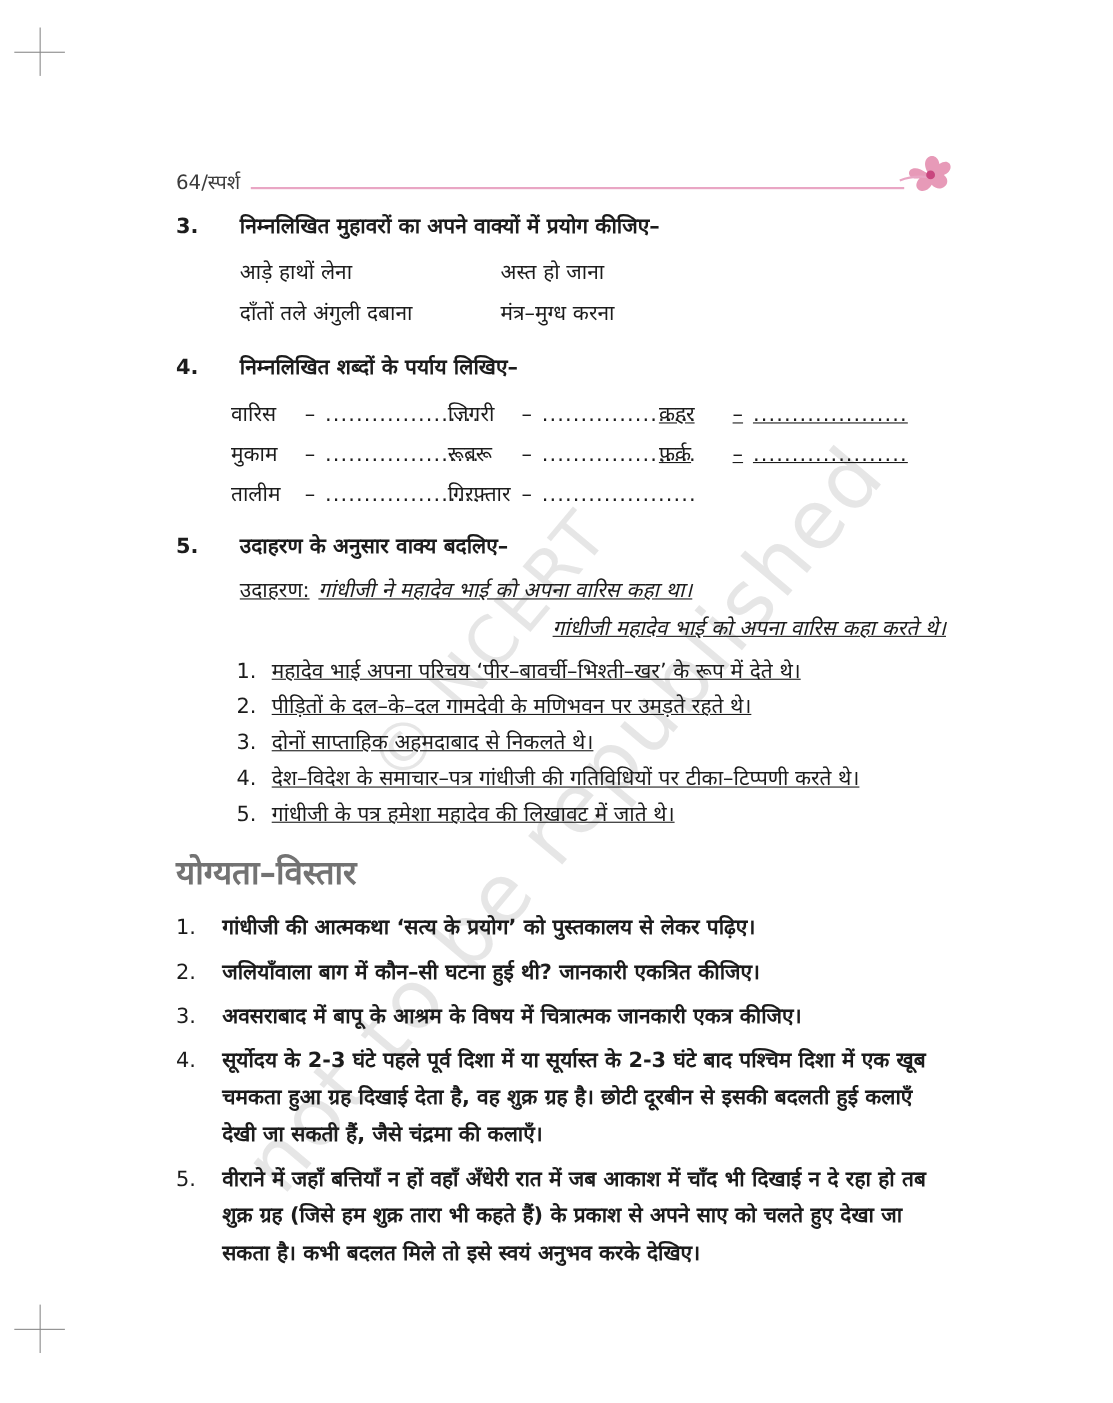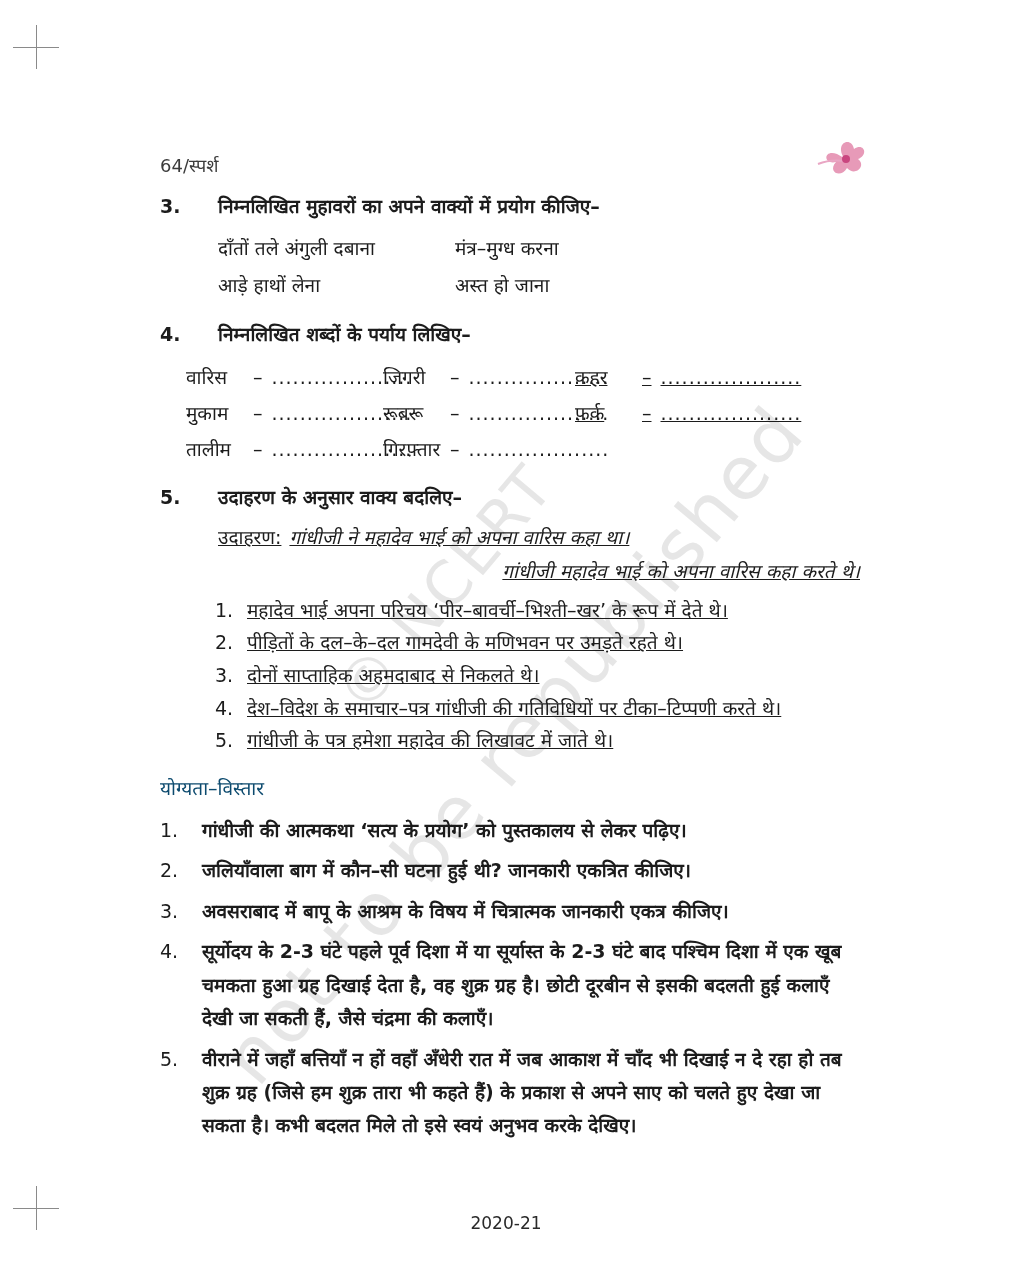--- a/index.html
+++ b/index.html
@@ -5,21 +5,21 @@
   html,body { margin:0; padding:0; background:#ffffff; }
   .page {
     position:relative; width:1012px; height:1275px; background:#ffffff;
     font-family:"DejaVu Sans", sans-serif; color:#1c1c1c; overflow:hidden;
   }
   
   .crop-h { position:absolute; height:1px; background:#8a8a8a; }
   .crop-v { position:absolute; width:1px; background:#8a8a8a; }
 
   
-  .header { position:absolute; left:160px; top:153px; width:668px; display:flex; align-items:flex-start;flex-direction:column; }
+  .header { position:absolute; left:160px; top:153px; width:668px; display:flex; align-items:flex-end; }
   .page-label { font-size:18px; color:#3c3c3c; white-space:nowrap; padding-bottom:2px; }
   .header-rule { flex:1; height:2px; background:#e9a6c4; margin:0 6px 7px 10px; }
   .flower { position:absolute; left:814px; top:134px; }
 
   
   .watermark {
     position:absolute; transform-origin:0 0; color:#c9c9c9; opacity:0.45;
     white-space:nowrap; pointer-events:none; z-index:0; letter-spacing:3px;
   }
   .wm-ncert { left:322px; top:680px; font-size:60px; transform:rotate(-50deg); }
@@ -29,38 +29,38 @@
   .content { position:absolute; left:160px; top:190px; width:700px; font-size:19px; line-height:1.7; z-index:1; }
   .section { margin-bottom:14px; }
   .qhead { display:flex; font-weight:bold; margin-bottom:8px; }
   .qnum { flex:0 0 58px; }
   .qtitle { flex:1; }
 
   .idiom-row { display:flex; margin-left:58px; line-height:1.95; }
   .idiom-left { width:237px; }
   .idiom-right { flex:1; }
 
-  .syn-row { display:flex; margin-left:26px; line-height:1.9;align-items:center; }
+  .syn-row { display:flex; margin-left:50px; line-height:1.9;align-items:center; }
   .syn-cell { display:flex; gap:9px; align-items:baseline; }
   .syn-c1 { width:197px; }
   .syn-c2 { width:192px; }
   .syn-c3 { flex:1;text-decoration:underline; }
   .syn-word { min-width:58px; }
   .dots { letter-spacing:1px; }
 
   .example { margin-left:58px; margin-bottom:6px; line-height:1.75;text-decoration:underline; }
   .example-line { font-style:italic; }
   .example-label { font-style:normal; margin-right:8px; }
   .example-line2 { margin-left:70px;text-align:right; }
 
   .subitem { display:flex; margin-left:55px; line-height:1.72; }
   .subnum { flex:0 0 32px; }
   .subtext { flex:1;text-decoration:underline; }
 
-  .yog-heading { color:#0c4a6e; font-weight:normal; font-size:19px; margin:20px 0 14px 0; line-height:1.2; }
+  .yog-heading { color:#737373; font-weight:bold; font-size:30px; margin:20px 0 14px 0; line-height:1.2; }
   .yitem { display:flex; margin-bottom:7px; line-height:1.76; }
   .ynum { flex:0 0 42px; }
   .ytext { flex:1;font-weight:bold; }
 
   .footer { position:absolute; left:0; right:0; bottom:42px; text-align:center; font-size:17px; color:#2a2a2a; z-index:1; }
 </style>
 </head>
 <body>
 
 <div class="page">
@@ -86,26 +86,26 @@
   </div>
 
   <div class="content">
 
     <div class="section">
       <div class="qhead">
         <span class="qnum">3.</span>
         <span class="qtitle">निम्नलिखित मुहावरों का अपने वाक्यों में प्रयोग कीजिए–</span>
       </div>
       <div class="idiom-row">
+        <span class="idiom-left">आड़े हाथों लेना</span>
+        <span class="idiom-right">अस्त हो जाना</span>
+      </div>
+      <div class="idiom-row">
         <span class="idiom-left">दाँतों तले अंगुली दबाना</span>
         <span class="idiom-right">मंत्र–मुग्ध करना</span>
-      </div>
-      <div class="idiom-row">
-        <span class="idiom-left">आड़े हाथों लेना</span>
-        <span class="idiom-right">अस्त हो जाना</span>
       </div>
       <div class="idiom-row">
         <span class="idiom-right"></span>
       </div>
     </div>
 
     <div class="section">
       <div class="qhead">
         <span class="qnum">4.</span>
         <span class="qtitle">निम्नलिखित शब्दों के पर्याय लिखिए–</span>
@@ -211,15 +211,14 @@
       <span class="ynum">4.</span>
       <span class="ytext">सूर्योदय के 2-3 घंटे पहले पूर्व दिशा में या सूर्यास्त के 2-3 घंटे बाद पश्चिम दिशा में एक खूब चमकता हुआ ग्रह दिखाई देता है, वह शुक्र ग्रह है। छोटी दूरबीन से इसकी बदलती हुई कलाएँ देखी जा सकती हैं, जैसे चंद्रमा की कलाएँ।</span>
     </div>
     <div class="yitem">
       <span class="ynum">5.</span>
       <span class="ytext">वीराने में जहाँ बत्तियाँ न हों वहाँ अँधेरी रात में जब आकाश में चाँद भी दिखाई न दे रहा हो तब शुक्र ग्रह (जिसे हम शुक्र तारा भी कहते हैं) के प्रकाश से अपने साए को चलते हुए देखा जा सकता है। कभी बदलत मिले तो इसे स्वयं अनुभव करके देखिए।</span>
     </div>
 
   </div>
 
-  <div class="footer">2020-21</div>
 
 </div>
 
 </body></html>

